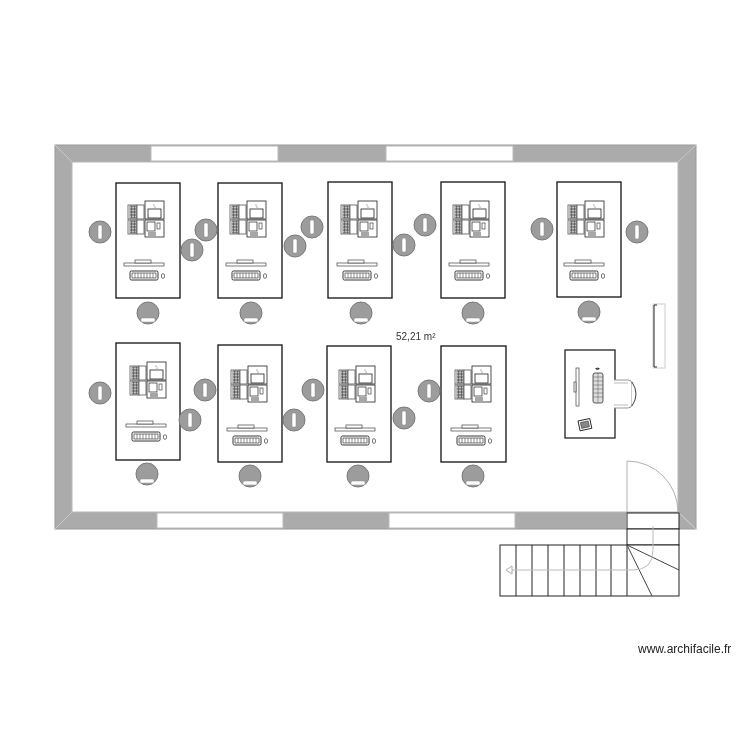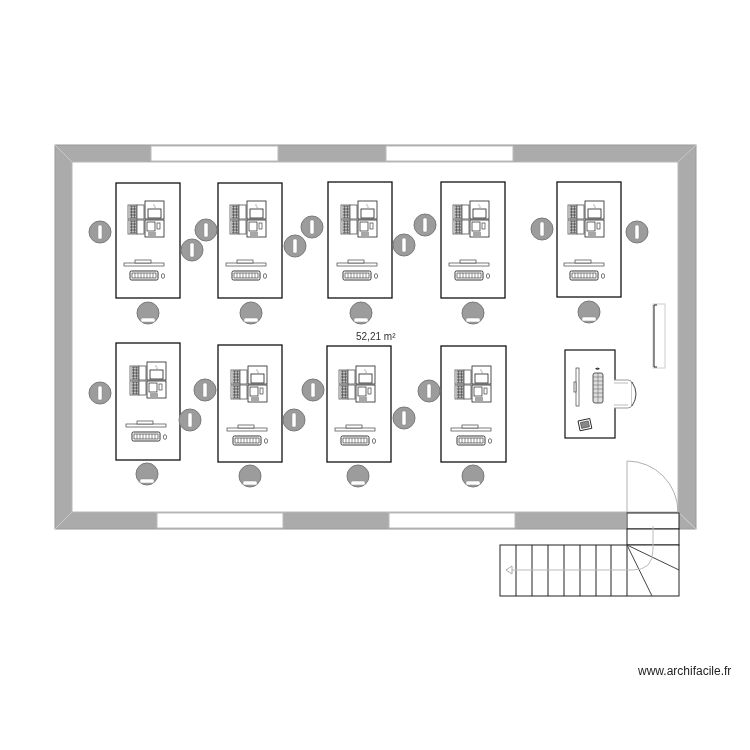--- a/index.html
+++ b/index.html
@@ -1,18 +1,18 @@
 <!DOCTYPE html>
 <html><head>
 <meta charset="utf-8">
 <style>
   html, body { margin: 0; padding: 0; background: #ffffff; }
   body { width: 750px; height: 750px; position: relative; overflow: hidden; font-family: "Liberation Sans", sans-serif; }
   #plan { position: absolute; left: 0; top: 0; }
-  .area-label { position: absolute; font-size: 10px; color: #333; white-space: nowrap; }
+  .area-label { position: absolute; font-size: 10px; color: #333; white-space: nowrap; margin-left: 40px; }
   .watermark { position: absolute; font-size: 12px; color: #222; white-space: nowrap; }
 </style>
 </head>
 <body>
 
 <svg id="plan" width="750" height="750" viewBox="0 0 750 750" xmlns="http://www.w3.org/2000/svg">
   <defs>
     <g id="desk-equip">
 
       <rect x="0" y="0" width="9" height="14" fill="#fff" stroke="#555" stroke-width="0.8"></rect>
@@ -208,13 +208,13 @@
     <line x1="611" y1="545" x2="611" y2="596"></line>
     <line x1="627" y1="545" x2="627" y2="596"></line>
     <line x1="627" y1="545" x2="679" y2="570" stroke="#444"></line>
     <line x1="627" y1="545" x2="652" y2="596" stroke="#444"></line>
     <path d="M653 526 L653 550 Q653 570 633 570 L512 570" stroke="#bbb" stroke-width="1"></path>
     <path d="M512 566 L506 570 L512 574 Z" stroke="#999" stroke-width="0.8" fill="#fff"></path>
   </g>
 </svg>
 
 <div class="area-label" style="left:356px; top:331px;">52,21 m²</div>
-<div class="watermark" style="left:638px; top:664px;text-align:right;">www.archifacile.fr</div>
+<div class="watermark" style="left:638px; top:642px;text-align:right;">www.archifacile.fr</div>
 
 </body></html>

